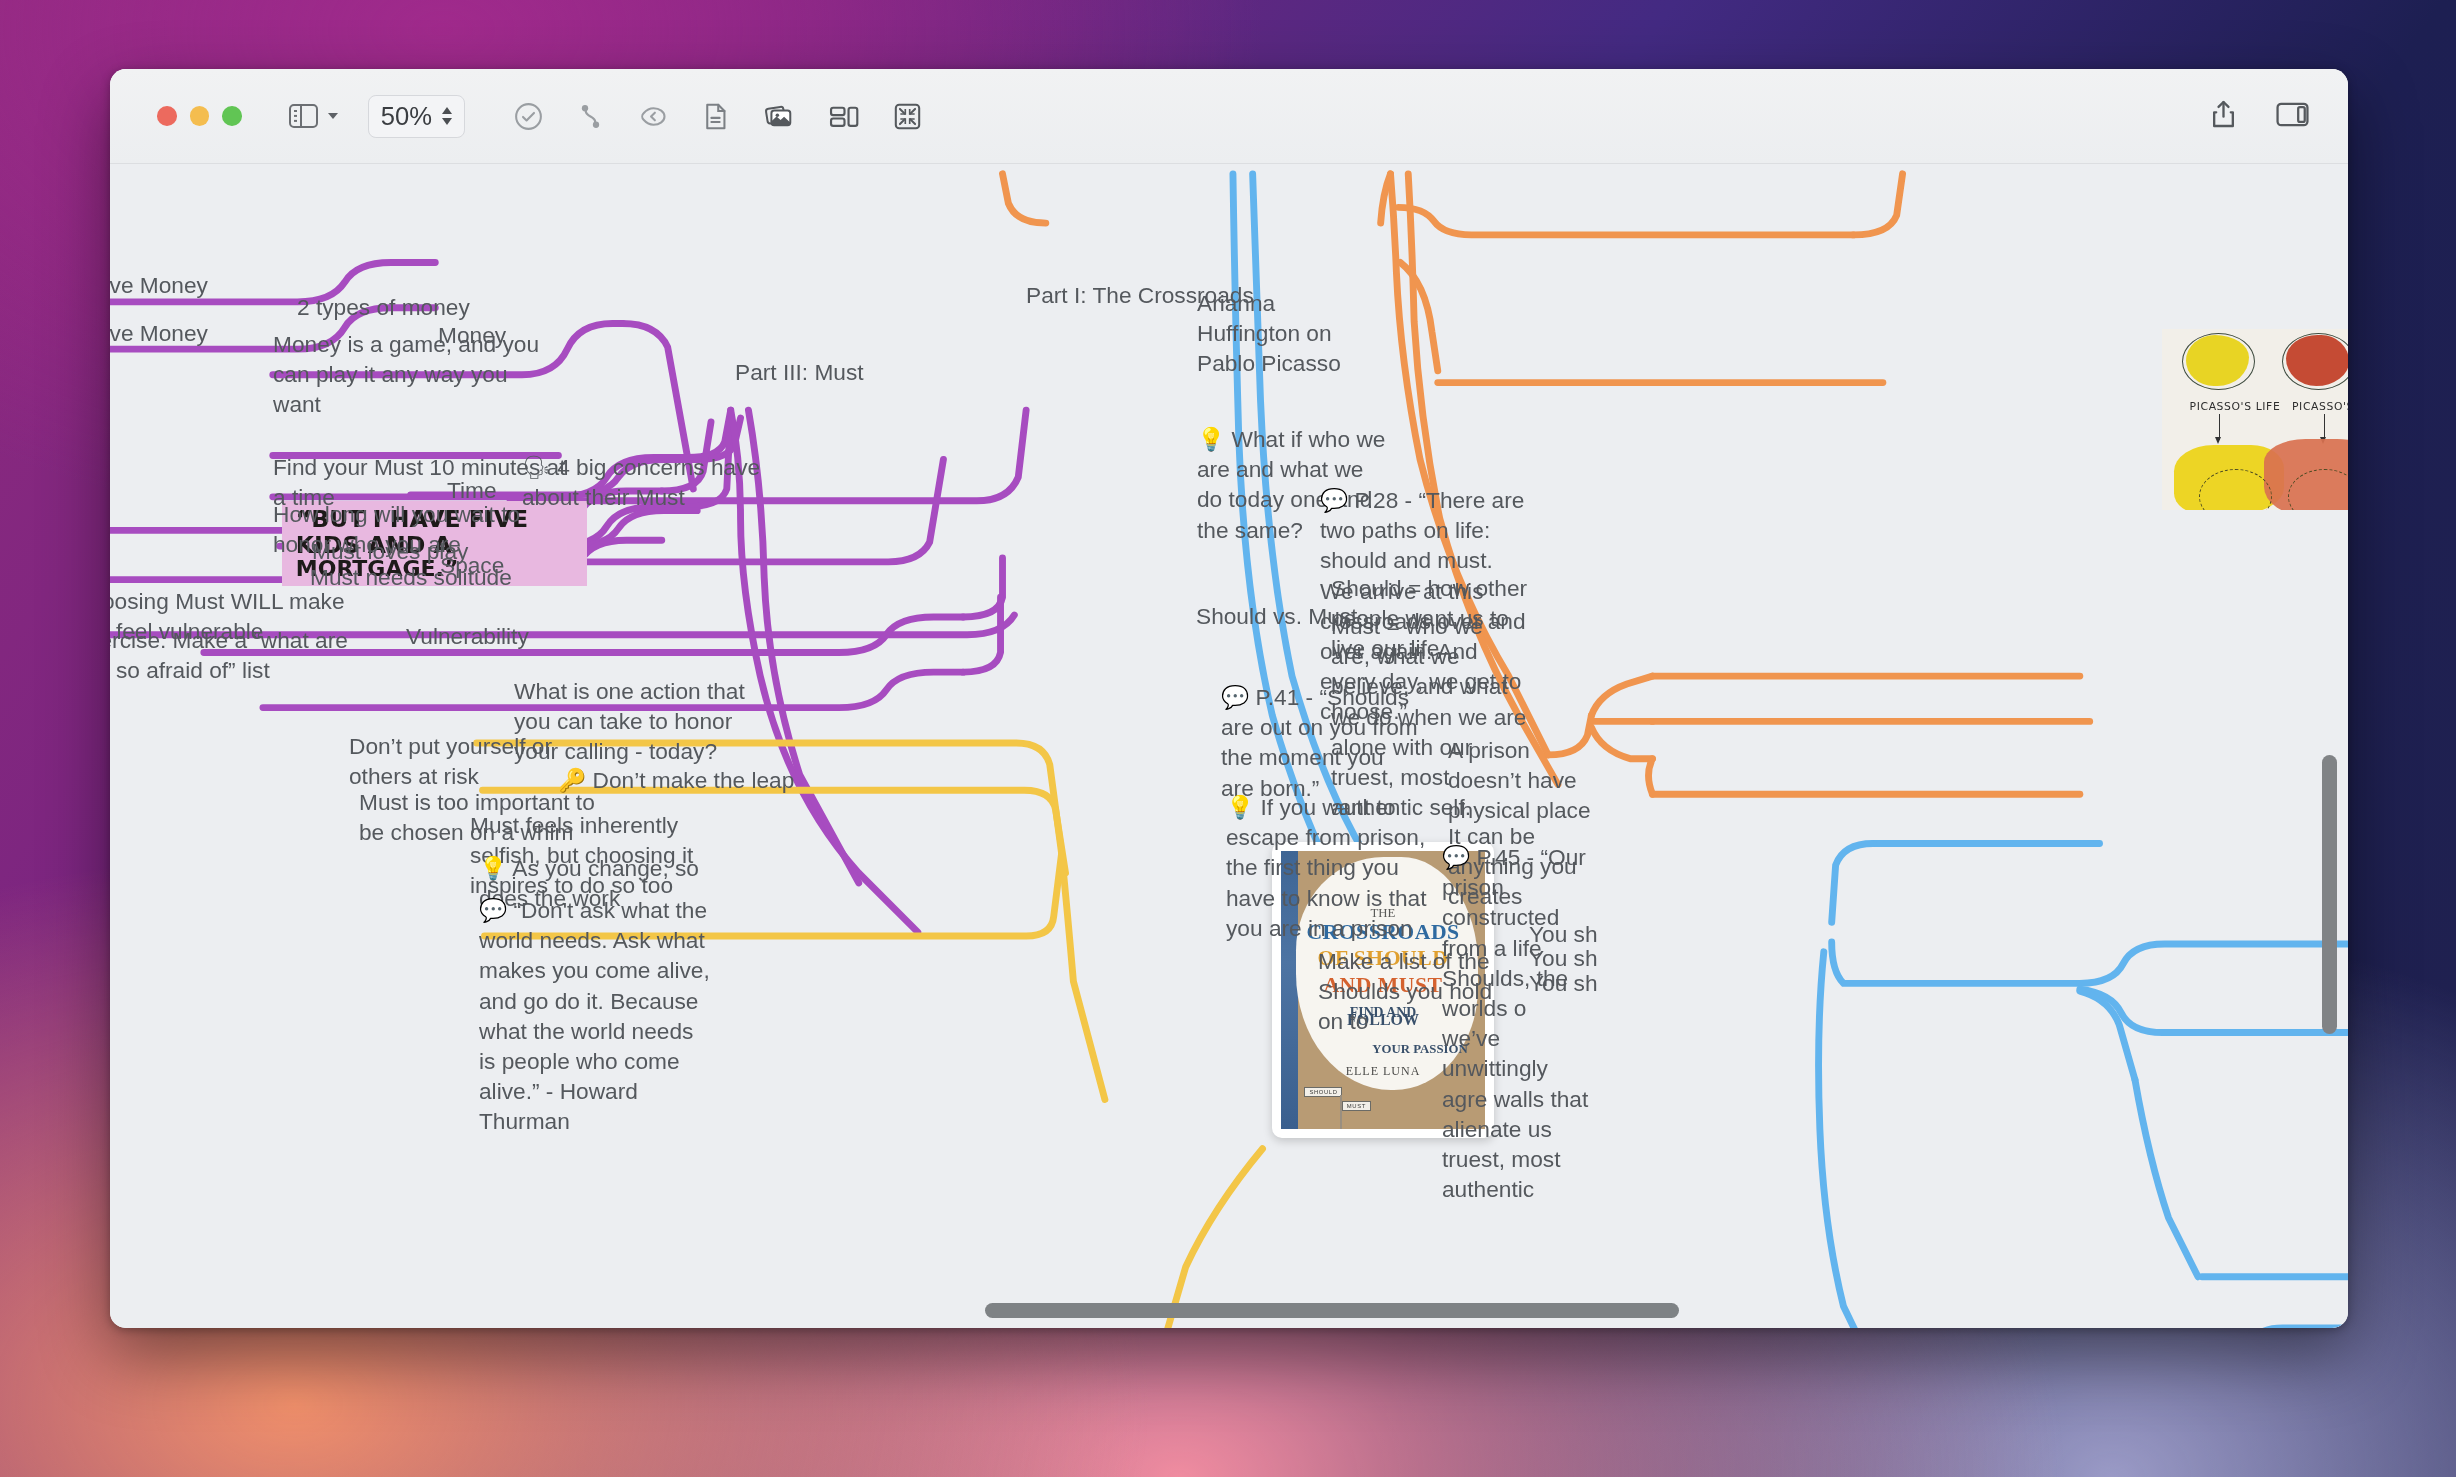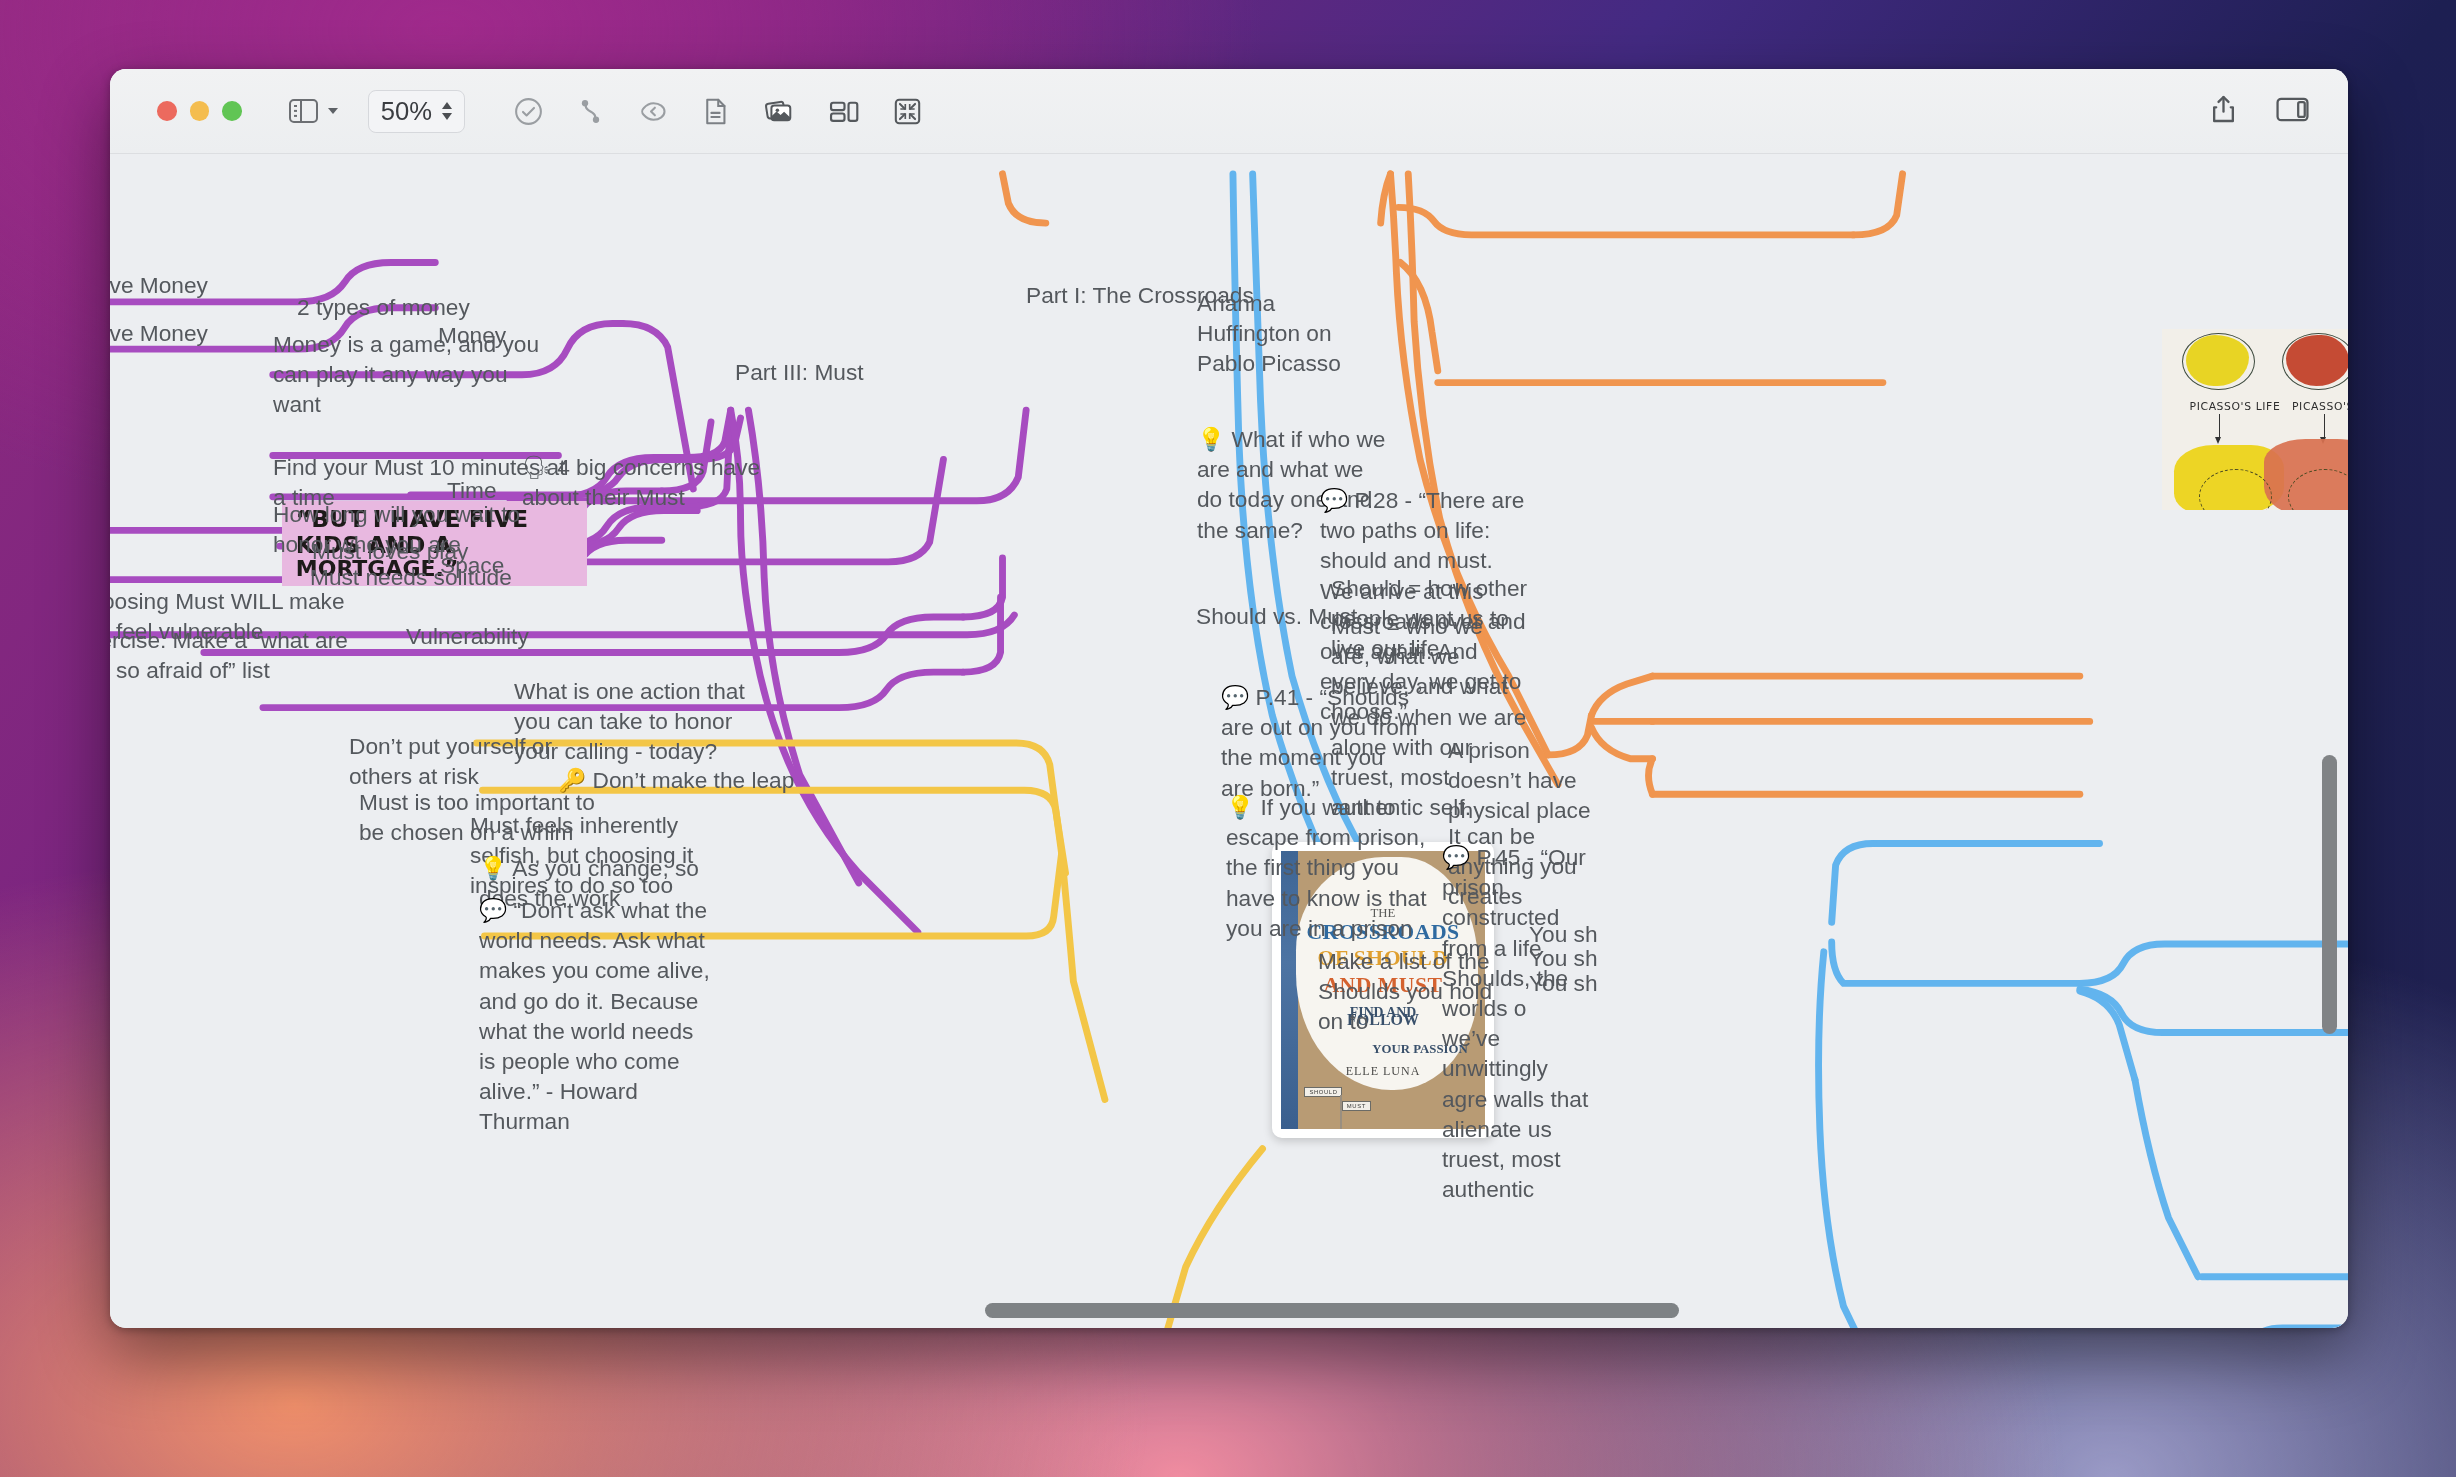--- a/index.html
+++ b/index.html
@@ -13,21 +13,21 @@
       radial-gradient(ellipse 1281px 788px at 18% 2%, #a02a8c 0%, rgba(160,42,140,0) 64%),
       linear-gradient(125deg,#8e2a7e 0%, #7a2580 22%, #432a82 48%, #1d1f52 70%, #20214f 100%);
   }
   .window{
     position:absolute;left:110px;top:69px;width:2238px;height:1259px;
     background:#eceef1;border-radius:15.8px;overflow:hidden;
     box-shadow:0 27.6px 69px rgba(0,0,0,.45), 0 2px 9.9px rgba(0,0,0,.3);
   }
   
   .toolbar{
-    position:absolute;left:0;top:0;width:100%;height:85px;
+    position:absolute;left:0;top:0;width:100%;height:95px;
     background:linear-gradient(#f1f2f3,#eceef0);
     border-bottom:1px solid #dcdee1;
     display:flex;align-items:center;box-sizing:border-box;padding:0 23.6px;
   }
   .lights{display:flex;gap:12.8px;margin-left:23.6px;}
   .light{width:19.7px;height:19.7px;border-radius:50%;}
   .l-red{background:#ec6a5e;} .l-yel{background:#f4bd4f;} .l-grn{background:#61c554;}
   .tb-sidebar{display:flex;align-items:center;gap:9.9px;margin-left:47px;}
   .ico-sidebar{width:29.6px;height:23.6px;border:2.4px solid #6c6f73;border-radius:4.9px;position:relative;box-sizing:border-box;}
   .ico-sidebar:after{content:"";position:absolute;left:8.9px;top:-2.4px;bottom:-2.4px;width:2.4px;background:#6c6f73;}

